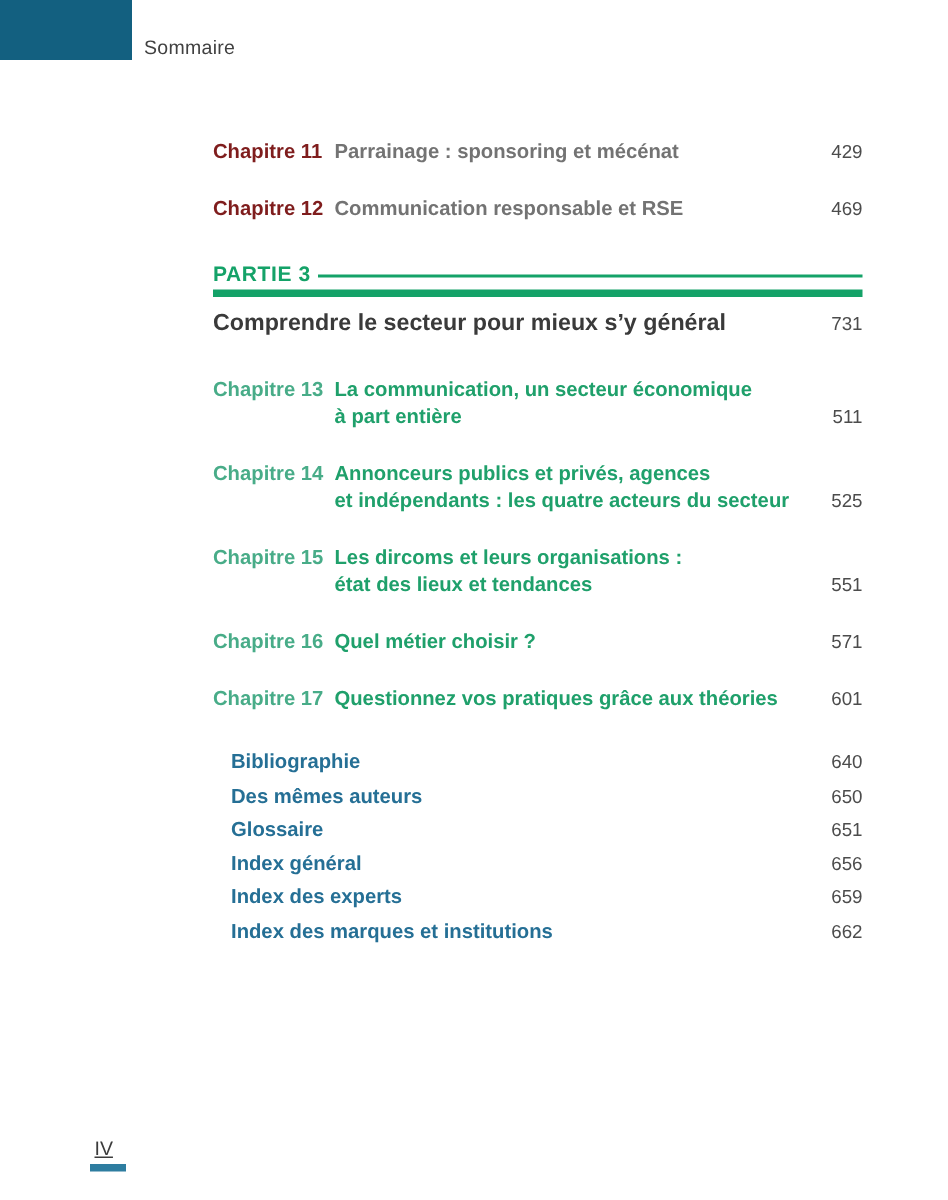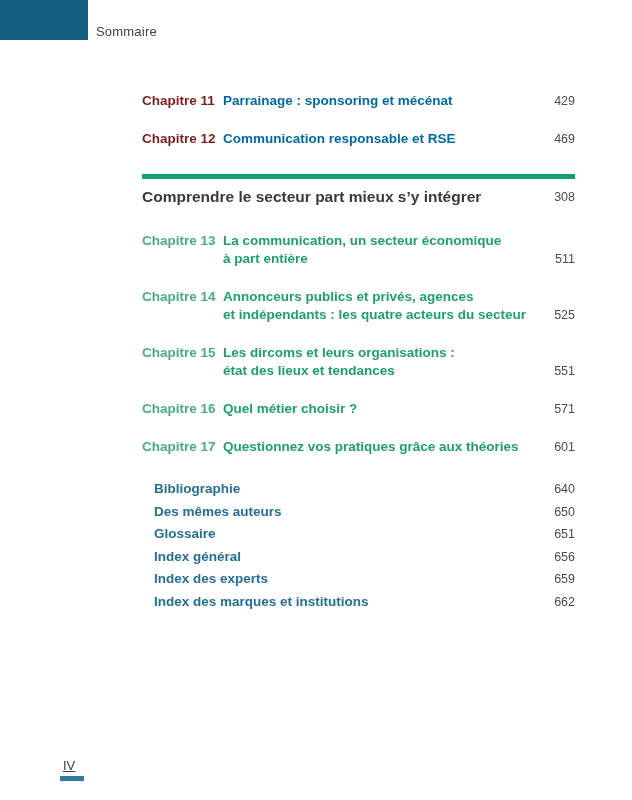--- a/index.html
+++ b/index.html
@@ -54,21 +54,21 @@
     align-self: flex-end;
     font-size: 12.5px;
     font-weight: normal;
     color: #4c4c4c;
     padding-left: 12px;
     white-space: nowrap;
   }
 
   
   .pink .ch-label { color: #7f1d1d; }
-  .pink .ch-title { color: #0369a1; }
+  .pink .ch-title { color: #737373; }
 
   
   .green .ch-label { color: #48ac88; }
   .green .ch-title { color: #1fa06b; }
 
   
   .part-header { margin-top: 26px; margin-bottom: 26px; }
   .part-kicker-row {
     display: flex;
     align-items: center;
@@ -149,24 +149,28 @@
       <span class="page-num">429</span>
     </div>
 
     <div class="toc-row pink">
       <span class="ch-label">Chapitre 12</span>
       <span class="ch-title">Communication responsable et RSE</span>
       <span class="page-num">469</span>
     </div>
 
     <div class="part-header">
+      <div class="part-kicker-row">
+        <span class="part-kicker">PARTIE 3</span>
+        <span class="kicker-rule"></span>
+      </div>
       <div class="part-bar"></div>
       <div class="part-title-row">
-        <span class="part-title">Comprendre le secteur part mieux s’y intégrer</span>
-        <span class="page-num">308</span>
+        <span class="part-title">Comprendre le secteur pour mieux s’y général</span>
+        <span class="page-num">731</span>
       </div>
     </div>
 
     <div class="toc-row green">
       <span class="ch-label">Chapitre 13</span>
       <span class="ch-title"><span>La communication, un secteur économique</span><br><span>à part entière</span></span>
       <span class="page-num">511</span>
     </div>
 
     <div class="toc-row green">

